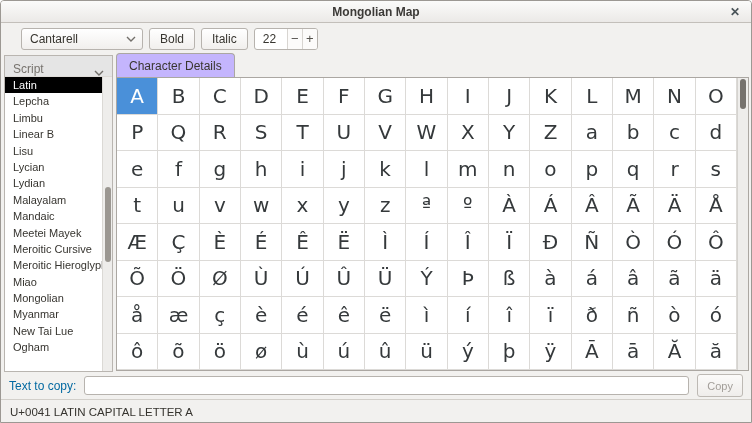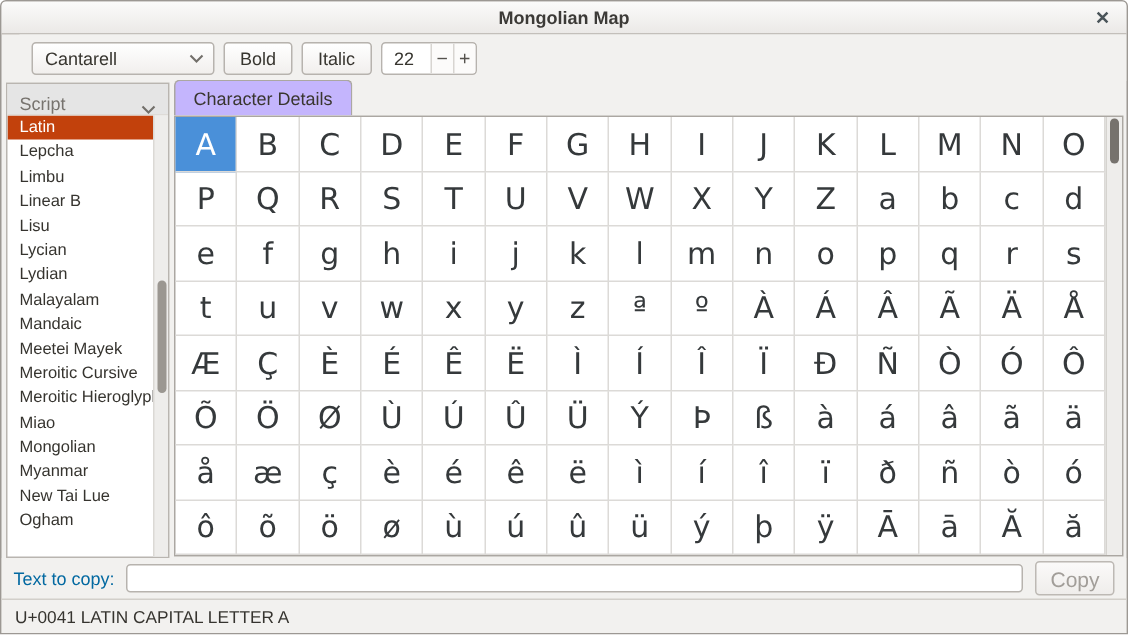--- a/index.html
+++ b/index.html
@@ -52,21 +52,21 @@
   .script-header {
     height:21px; display:flex; align-items:flex-end; justify-content:space-between;
     padding:0 8px; font-size:12px; color:#77736e;
     background:#e5e5e5; border-bottom:1px solid #dedbd7;gap:44px;
   }
   .script-list { position:absolute; top:21px; left:0; right:10px; bottom:0; overflow:hidden; }
   .script-item {
     height:16.4px; line-height:16.4px; padding-left:8px;
     font-size:11px; color:#36342f; white-space:nowrap;
   }
-  .script-item.selected { background:#c2410c; color:#ffffff; }
+  .script-item.selected { background:#000000; color:#ffffff; }
   .v-scroll {
     position:absolute; top:21px; right:0; bottom:0; width:10px;
     background:#eeedeb; border-left:1px solid #dbd9d5;
   }
   .v-scroll .thumb {
     position:absolute; left:2px; right:1px; border-radius:4px; background:#9b9791;
   }
   
   .tabstrip { position:absolute; left:115px; top:52px; height:24px; display:flex; }
   .tab {
@@ -110,21 +110,21 @@
   }
   .copybar label { font-size:12px; color:#0369a1; white-space:nowrap; }
   .copybar input {
     flex:1; height:19px; border:1px solid #b7b3ae; border-radius:3px;
     background:#ffffff; font-size:12px; padding:0 5px; outline:none;
     font-family:"Liberation Sans", sans-serif;
   }
   .copy-btn {
     height:23px; padding:0 9px; border:1px solid #bdb9b4; border-radius:3px;
     background:linear-gradient(#fbfaf9,#efedeb);
-    font-size:14px; color:#a29e99; display:flex; align-items:center;
+    font-size:11px; color:#a29e99; display:flex; align-items:center;
   }
   
   .statusbar {
     position:absolute; left:0; right:0; top:398px; height:25px;
     background:#f2f1ef; border-top:1px solid #d2cfca;
     display:flex; align-items:center; padding-left:9px;
     font-size:11.5px; color:#36342f;
   }
 </style>
 </head>

